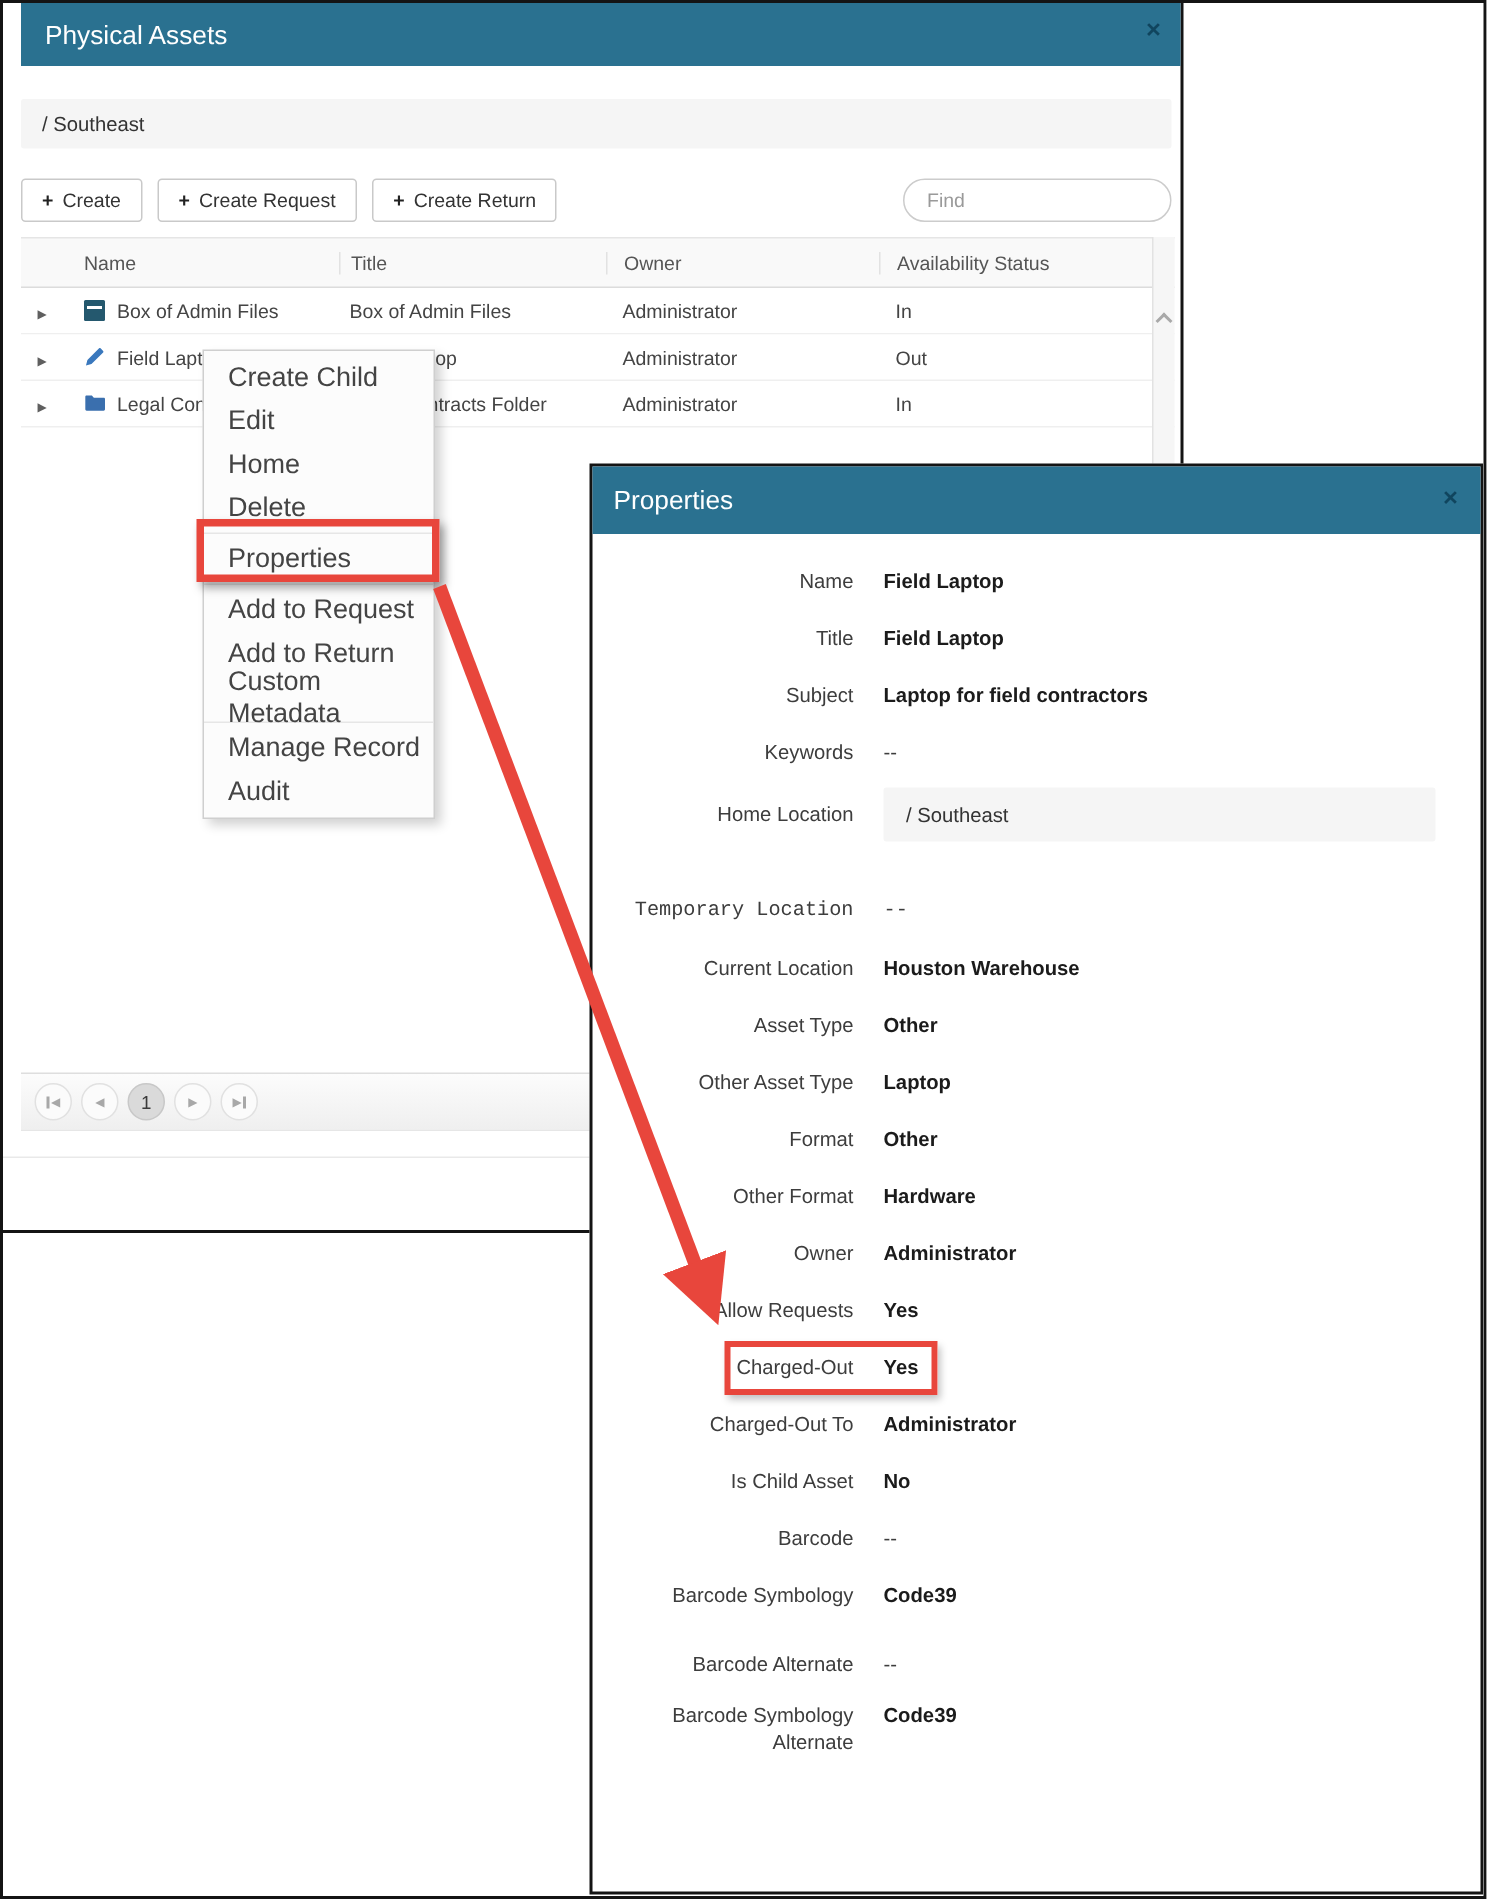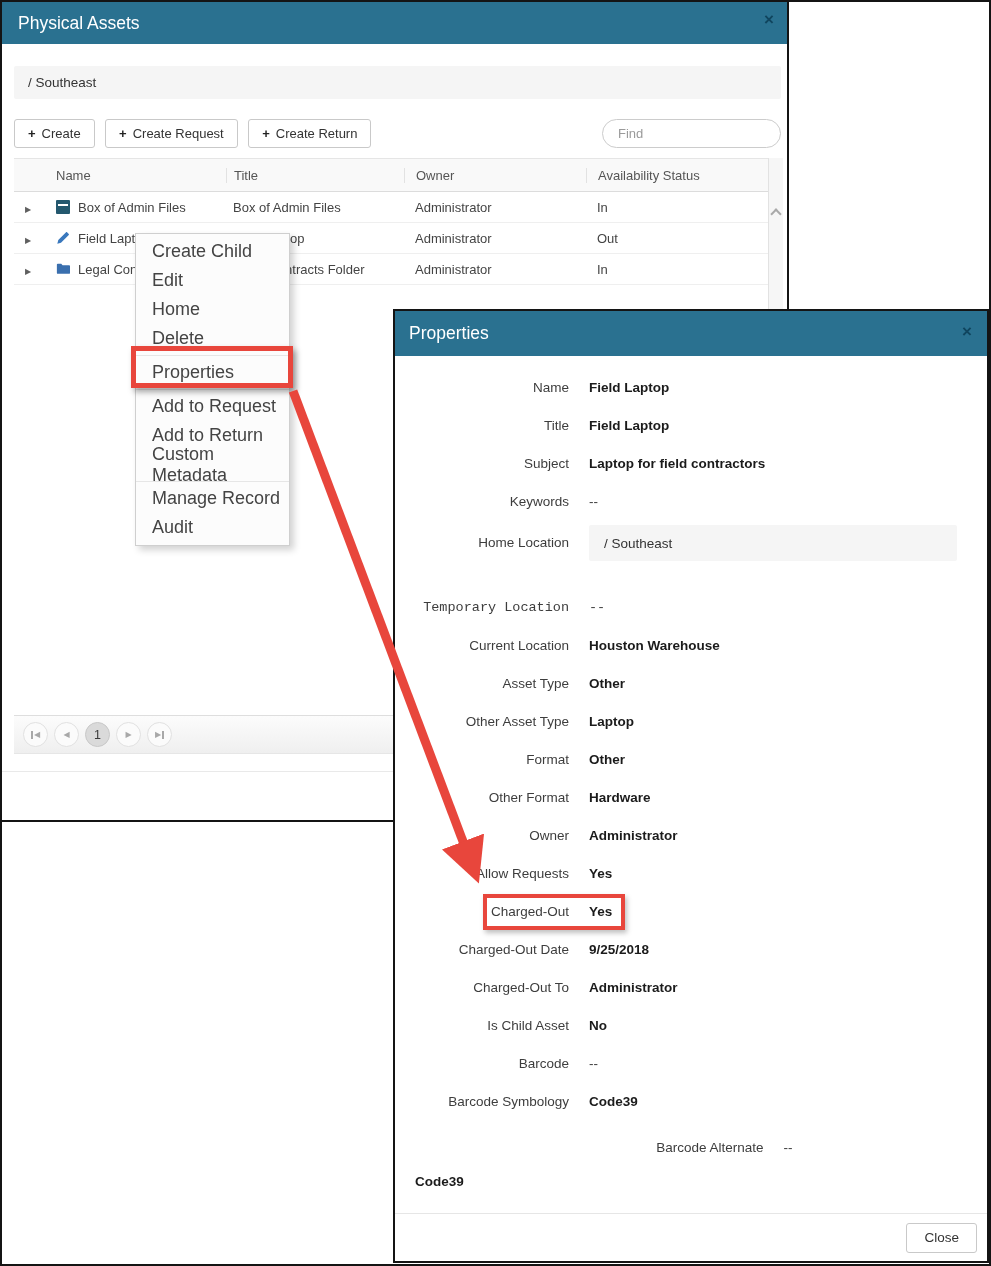--- a/index.html
+++ b/index.html
@@ -19,21 +19,21 @@
 
   
   .assets-window {
     position: absolute; left: 0; top: 0;
     width: 787px; height: 820px;
     background: #fff;
     border-right: 2px solid #141414;
     border-bottom: 2px solid #141414;
   }
   .titlebar {
-    position: absolute; left: 0; top: 0; right: 0; height: 42px;
+    position: absolute; left: 12px; top: 0; right: 0; height: 42px;
     background: #2a7190; color: #fff;
     display: flex; align-items: center;
     padding: 0 16px; font-size: 17.5px;
   }
   .titlebar-close {
     position: absolute; right: 13px; top: 9px;
     color: #10455e; font-size: 17px; line-height: 17px;
     cursor: pointer; font-weight: bold;
   }
   .breadcrumb {
@@ -169,21 +169,21 @@
   }
   .pvalue.dim { font-weight: normal; color: #3d3d3d; }
   .home-row { min-height: 44px; }
   .home-box {
     margin-left: 20px; width: 368px; height: 36px;
     background: #f5f5f5; border-radius: 2px;
     display: flex; align-items: center; padding-left: 15px;
     font-size: 13.5px; color: #333;
   }
   .mt24 { margin-top: 24px; font-family: Liberation Mono, monospace; }
-  .mt8  { margin-top: 8px; justify-content: center; }
+  .mt8  { margin-top: 8px; }
   .mt4  { margin-top: 4px; align-items: flex-start; padding-top: 2px; min-height: 44px; }
   .charged-red-box {
     position: absolute; left: 88px; top: 1px; width: 142px; height: 36px;
     border: 4px solid #e8463c; box-shadow: 2px 3px 5px rgba(0,0,0,0.25);
     pointer-events: none;
   }
   .pd-footer {
     position: absolute; left: 0; right: 0; bottom: 0; height: 48px;
     border-top: 1px solid #e6e6e6;
     display: flex; align-items: center; justify-content: flex-end; padding-right: 10px;
@@ -378,51 +378,45 @@
       <div class="prow">
         <div class="plabel">Allow Requests</div>
         <div class="pvalue">Yes</div>
       </div>
       <div class="prow">
         <div class="charged-red-box"></div>
         <div class="plabel">Charged-Out</div>
         <div class="pvalue">Yes</div>
       </div>
       <div class="prow">
-        <div class="plabel">Charged-Out Date</div>
-        <div class="pvalue">9/25/2018</div>
-      </div>
-      <div class="prow">
         <div class="plabel">Charged-Out To</div>
         <div class="pvalue">Administrator</div>
       </div>
       <div class="prow">
         <div class="plabel">Is Child Asset</div>
         <div class="pvalue">No</div>
       </div>
       <div class="prow">
         <div class="plabel">Barcode</div>
         <div class="pvalue dim">--</div>
       </div>
       <div class="prow">
         <div class="plabel">Barcode Symbology</div>
         <div class="pvalue">Code39</div>
       </div>
       <div class="prow mt8">
         <div class="plabel">Barcode Alternate</div>
         <div class="pvalue dim">--</div>
       </div>
       <div class="prow mt4">
+        <div class="plabel">Barcode Symbology Alternate</div>
         <div class="pvalue">Code39</div>
       </div>
     </div>
 
-    <div class="pd-footer">
-      <button class="close-btn">Close</button>
-    </div>
   </div>
 
   <svg class="arrow-overlay" width="991" height="1266" viewBox="0 0 991 1266">
     <defs>
       <marker id="ah" markerWidth="5" markerHeight="5" refX="2.2" refY="2.5" orient="auto">
         <path d="M0,0 L5,2.5 L0,5 z" fill="#e8463c"></path>
       </marker>
     </defs>
     <line x1="291" y1="389" x2="468" y2="858" stroke="#e8463c" stroke-width="9" marker-end="url(#ah)"></line>
   </svg>

